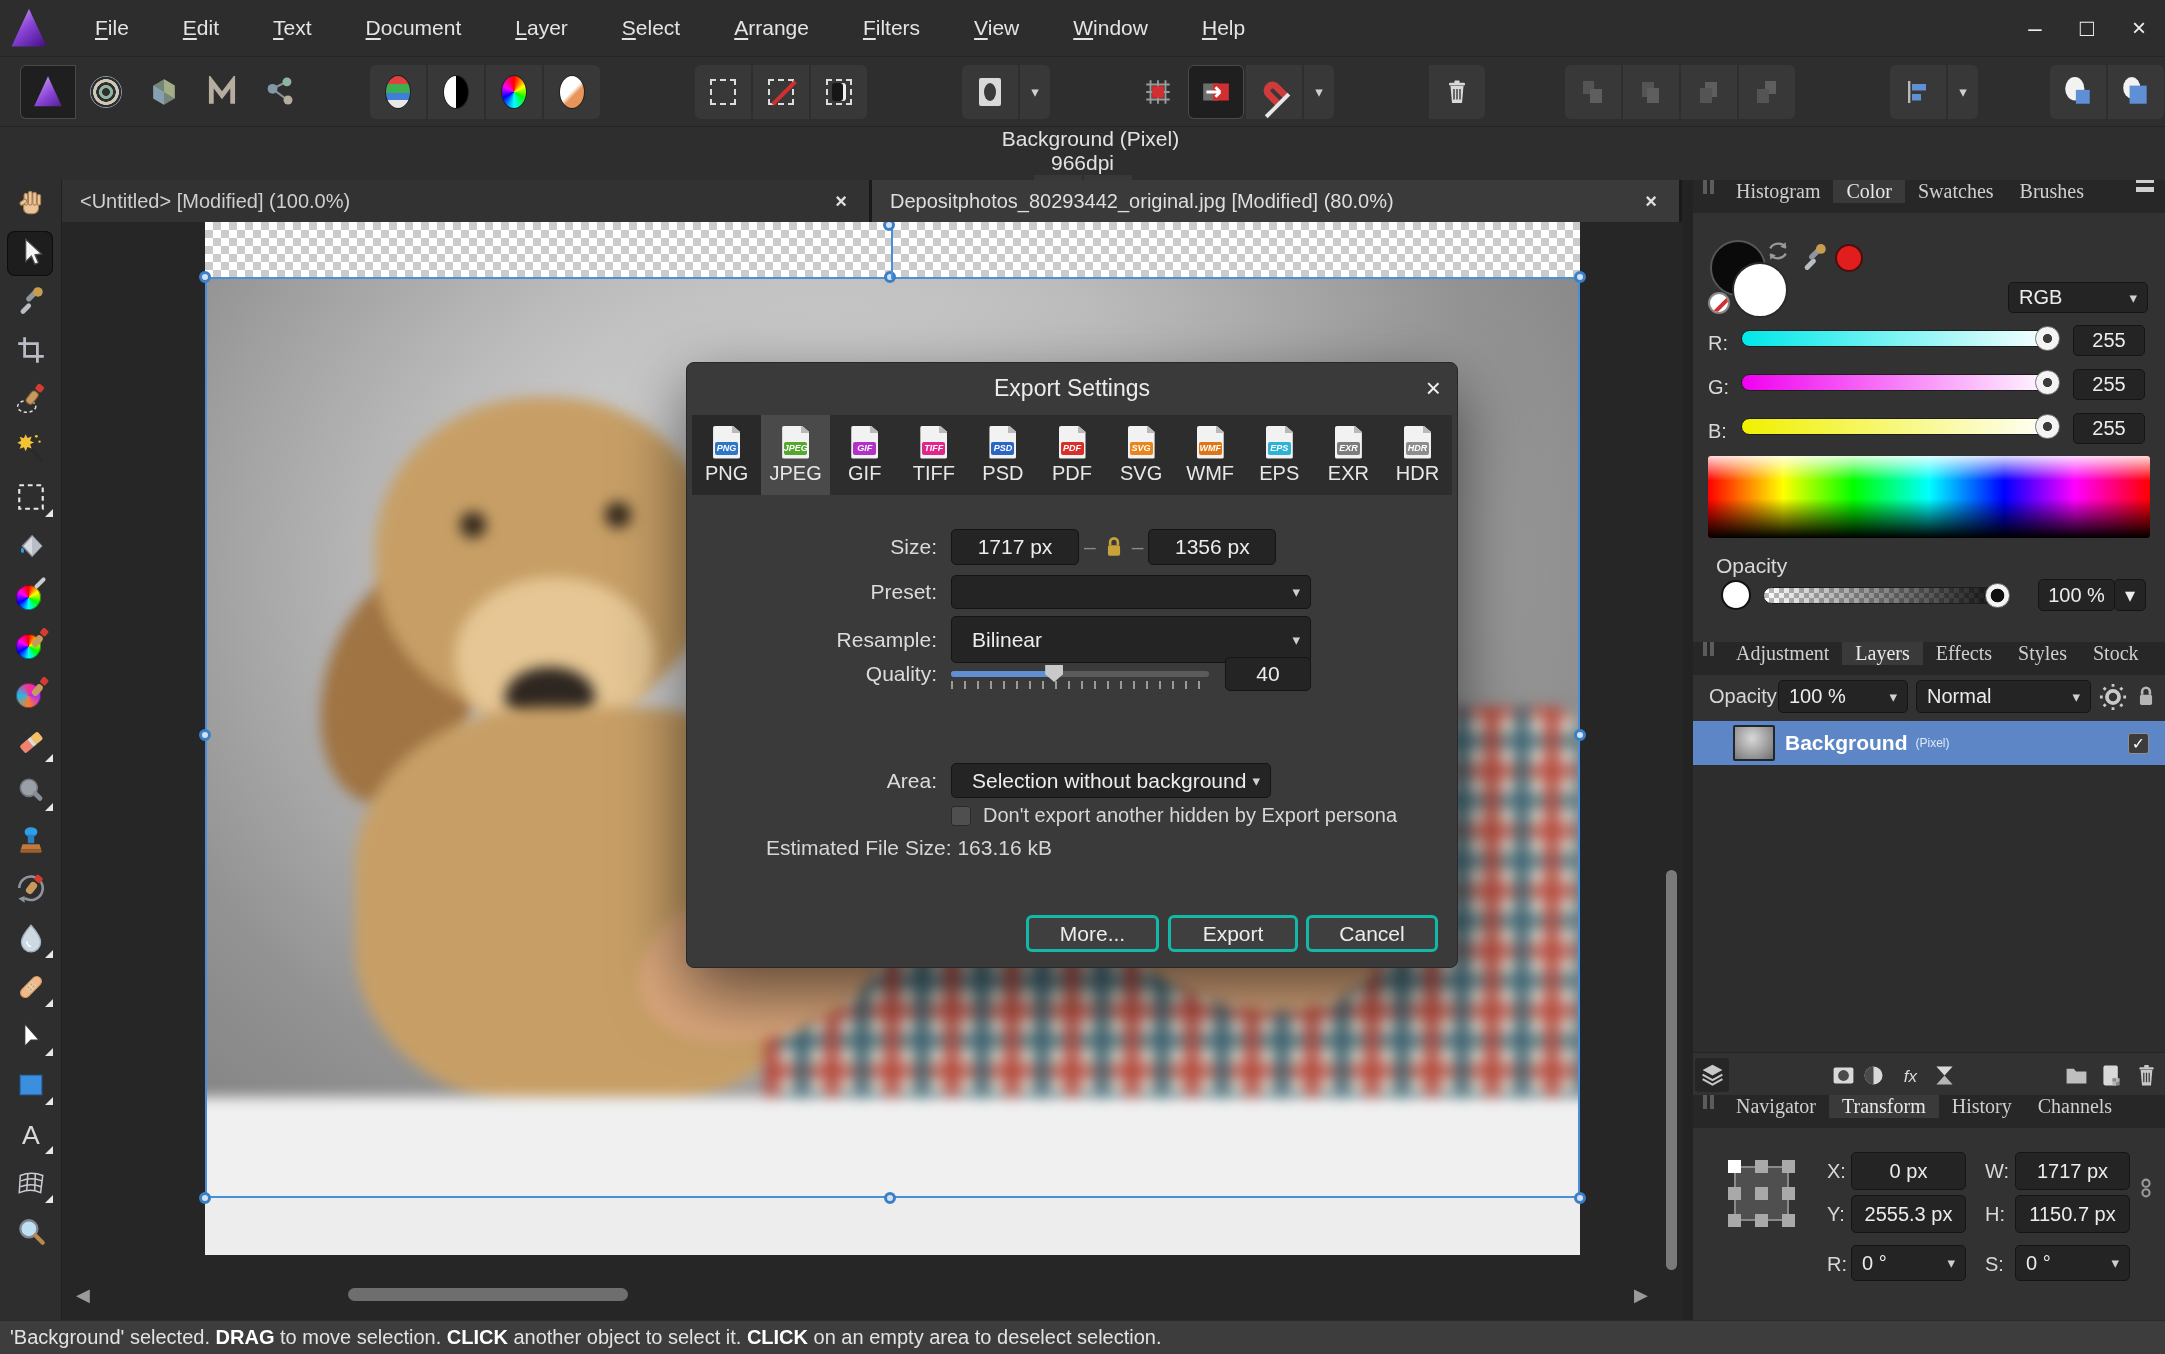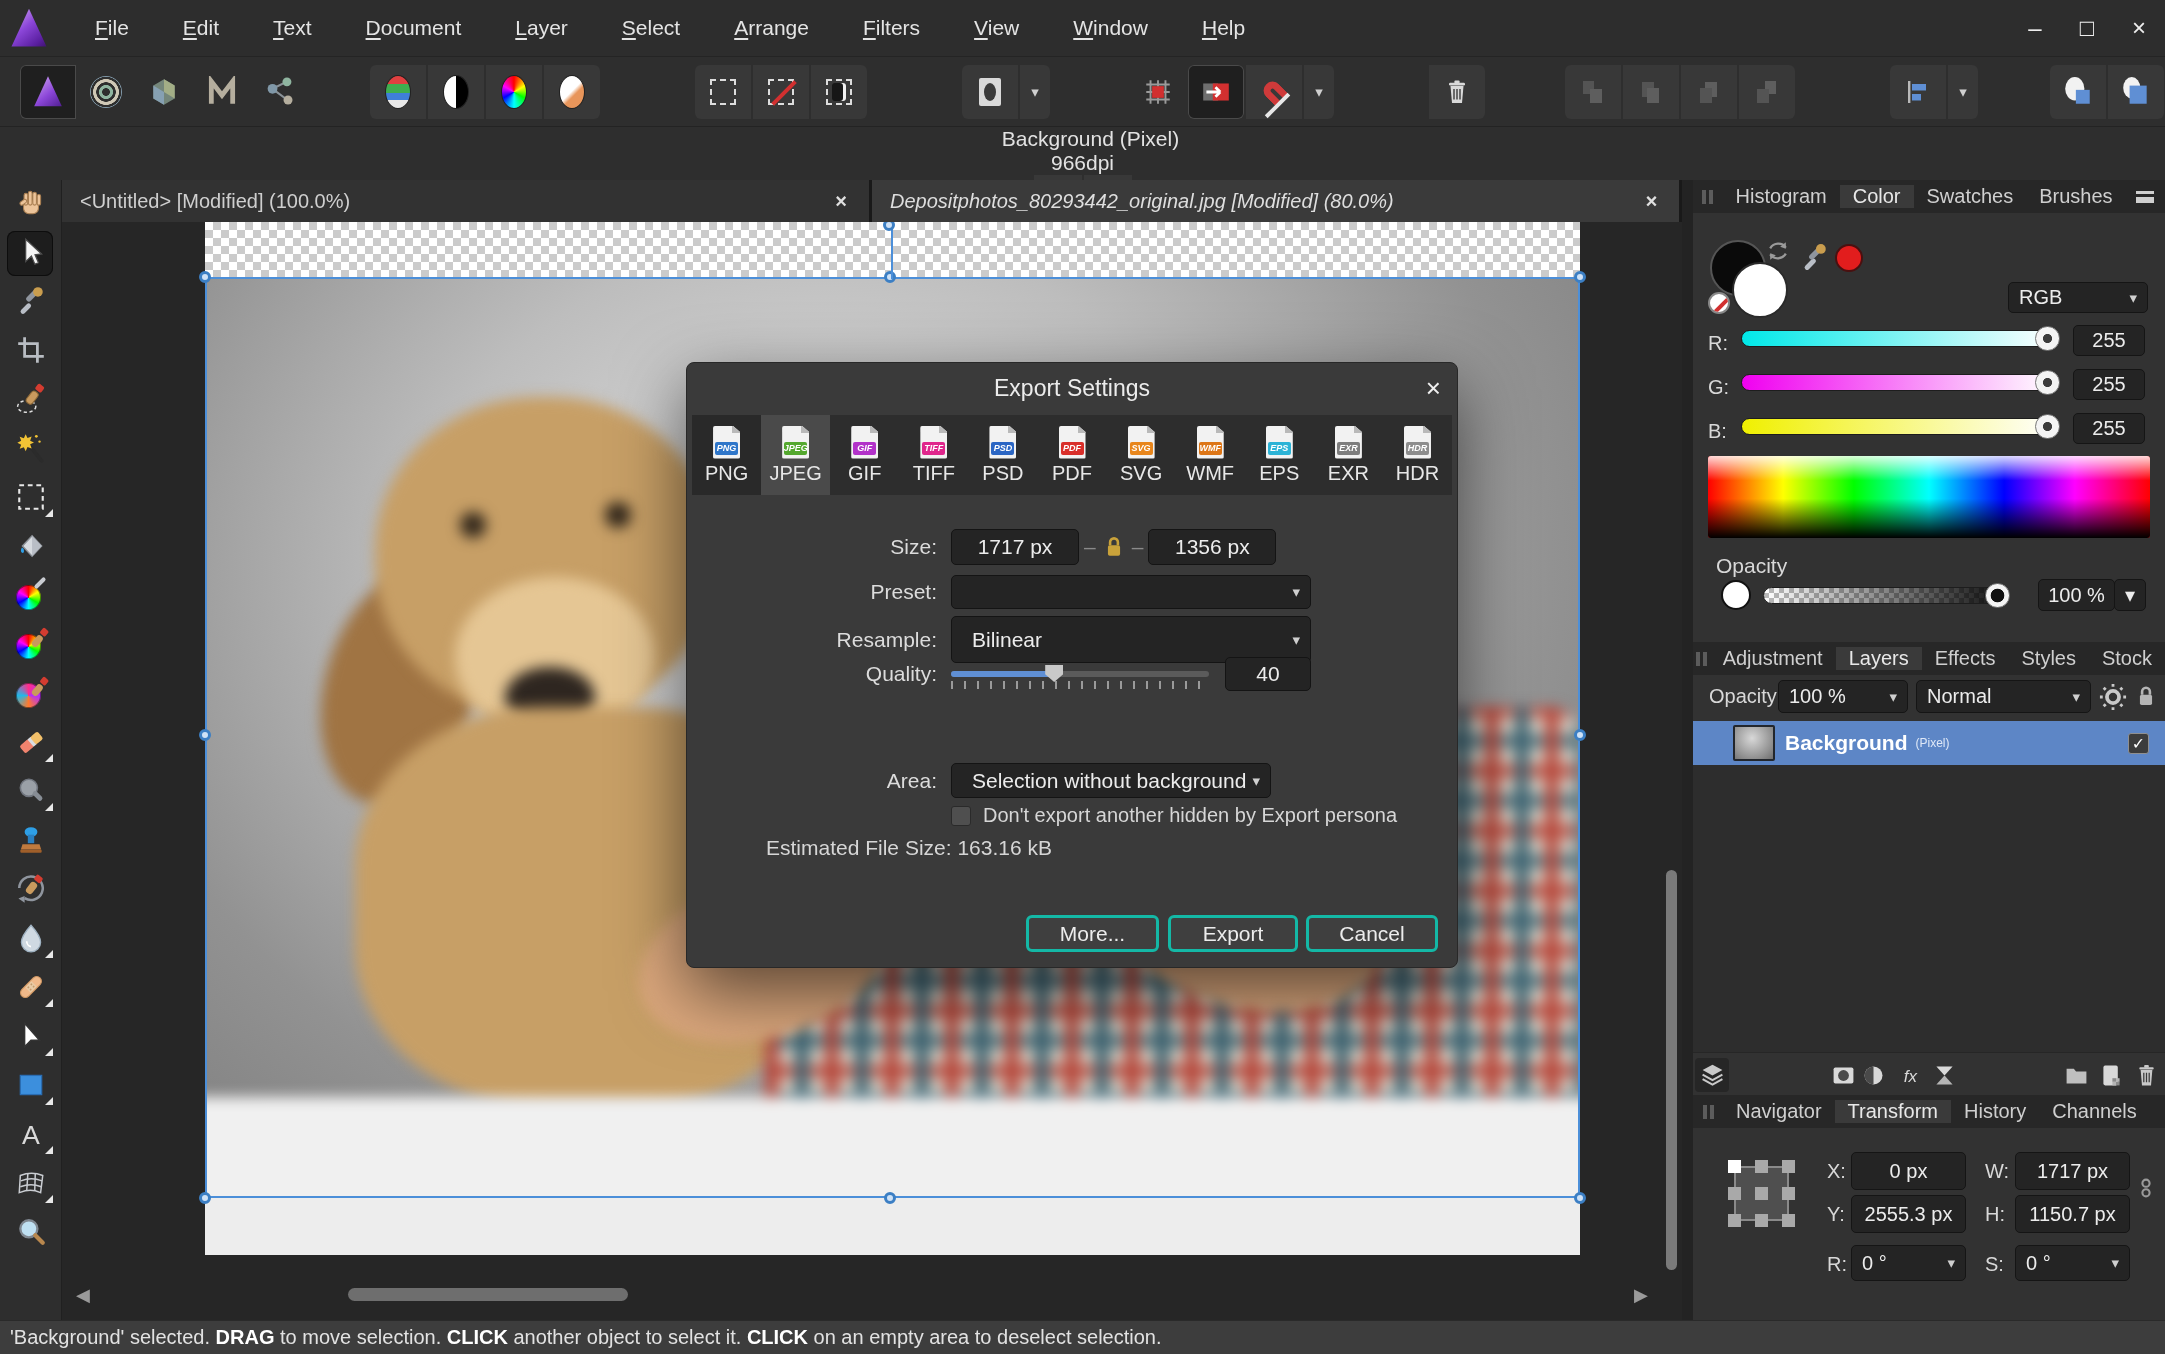--- a/index.html
+++ b/index.html
@@ -77,21 +77,21 @@
   .icn-stick { position:absolute; right:0; top:0; width:14px; height:4px; background:#c9ccd1;
     border-radius:2px; transform:rotate(-45deg); }
   .icn-wrap svg.ovl { position:absolute; right:-4px; top:-4px; }
 
   
   #tabbar { position:absolute; left:62px; top:180px; width:1620px; height:42px; background:#191919;
     display:flex; }
   .doc-tab { width:807px; background:#323232; margin-right:3px; display:flex; align-items:center;
     padding:0 16px 0 18px; font-size:20px; color:#cfcfcf; }
   .doc-tab.active { background:#3a3a3a; color:#dedede; }
-  .doc-tab:last-child { flex:1;font-style:italic; }
+  .doc-tab:last-child { flex:1; }
   .tab-close { margin-left:auto; font-size:20px; color:#e0e0e0; padding:0 6px; font-weight:bold; }
 
   
   #canvas { position:absolute; left:62px; top:222px; width:1620px; height:1098px; background:#262626;
     overflow:hidden; }
   .checker { background-color:#fff;
     background-image:linear-gradient(45deg,#cbcbcb 25%,transparent 25%,transparent 75%,#cbcbcb 75%),
       linear-gradient(45deg,#cbcbcb 25%,transparent 25%,transparent 75%,#cbcbcb 75%);
     background-size:16px 16px; background-position:0 0,8px 8px; }
   #doc-band  { position:absolute; left:143px; top:0; width:1375px; height:55px; }
@@ -144,22 +144,22 @@
   #q-ticks { position:absolute; left:264px; top:318px; width:258px; height:8px;
     background:repeating-linear-gradient(90deg,#9a9a9a 0 2px,transparent 2px 13px); }
   .dcheck { width:20px; height:20px; background:#4f4f4f; border:1px solid #2a2a2a; border-radius:3px;
     margin-right:12px; }
   .dbtn { position:absolute; height:37px; background:#3f3f3f; border:3px solid #14b8a6;
     border-radius:6px; display:flex; align-items:center; justify-content:center; color:#ececec; }
 
   
   #panel { position:absolute; left:1693px; top:180px; width:472px; height:1140px; background:#323232; }
   #panel-gap { position:absolute; left:1682px; top:180px; width:11px; height:1140px; background:#232323; }
-  .ptabs { display:flex; align-items:center; height:33px; background:#272727; font-size:20px;
-    color:#cfcfcf; position:absolute; left:0; right:0; }
+  .ptabs { display:flex; align-items:flex-start; height:33px; background:#272727; font-size:20px;
+    color:#cfcfcf; position:absolute; left:0; right:0;font-family:Liberation Serif, serif; }
   .ptab { padding:0 13px; display:flex; align-items:center; }
   .ptab.active { background:#3a3a3a; color:#e8e8e8; }
   .grip { width:30px; display:flex; align-items:center; justify-content:center; gap:3px; }
   .grip i { width:4px; height:14px; background:#5c5c5c; display:block; }
   .pmenu { margin-left:auto; width:40px; display:flex; align-items:center; justify-content:center; }
   .pmenu .bars { width:18px; height:12px; border-top:3px solid #cfcfcf;
     border-bottom:3px solid #cfcfcf; position:relative; }
   .pmenu .bars:after { content:""; position:absolute; left:0; top:3.5px; width:18px; height:3px;
     background:#cfcfcf; }
   .swell { border-radius:50%; position:absolute; }

